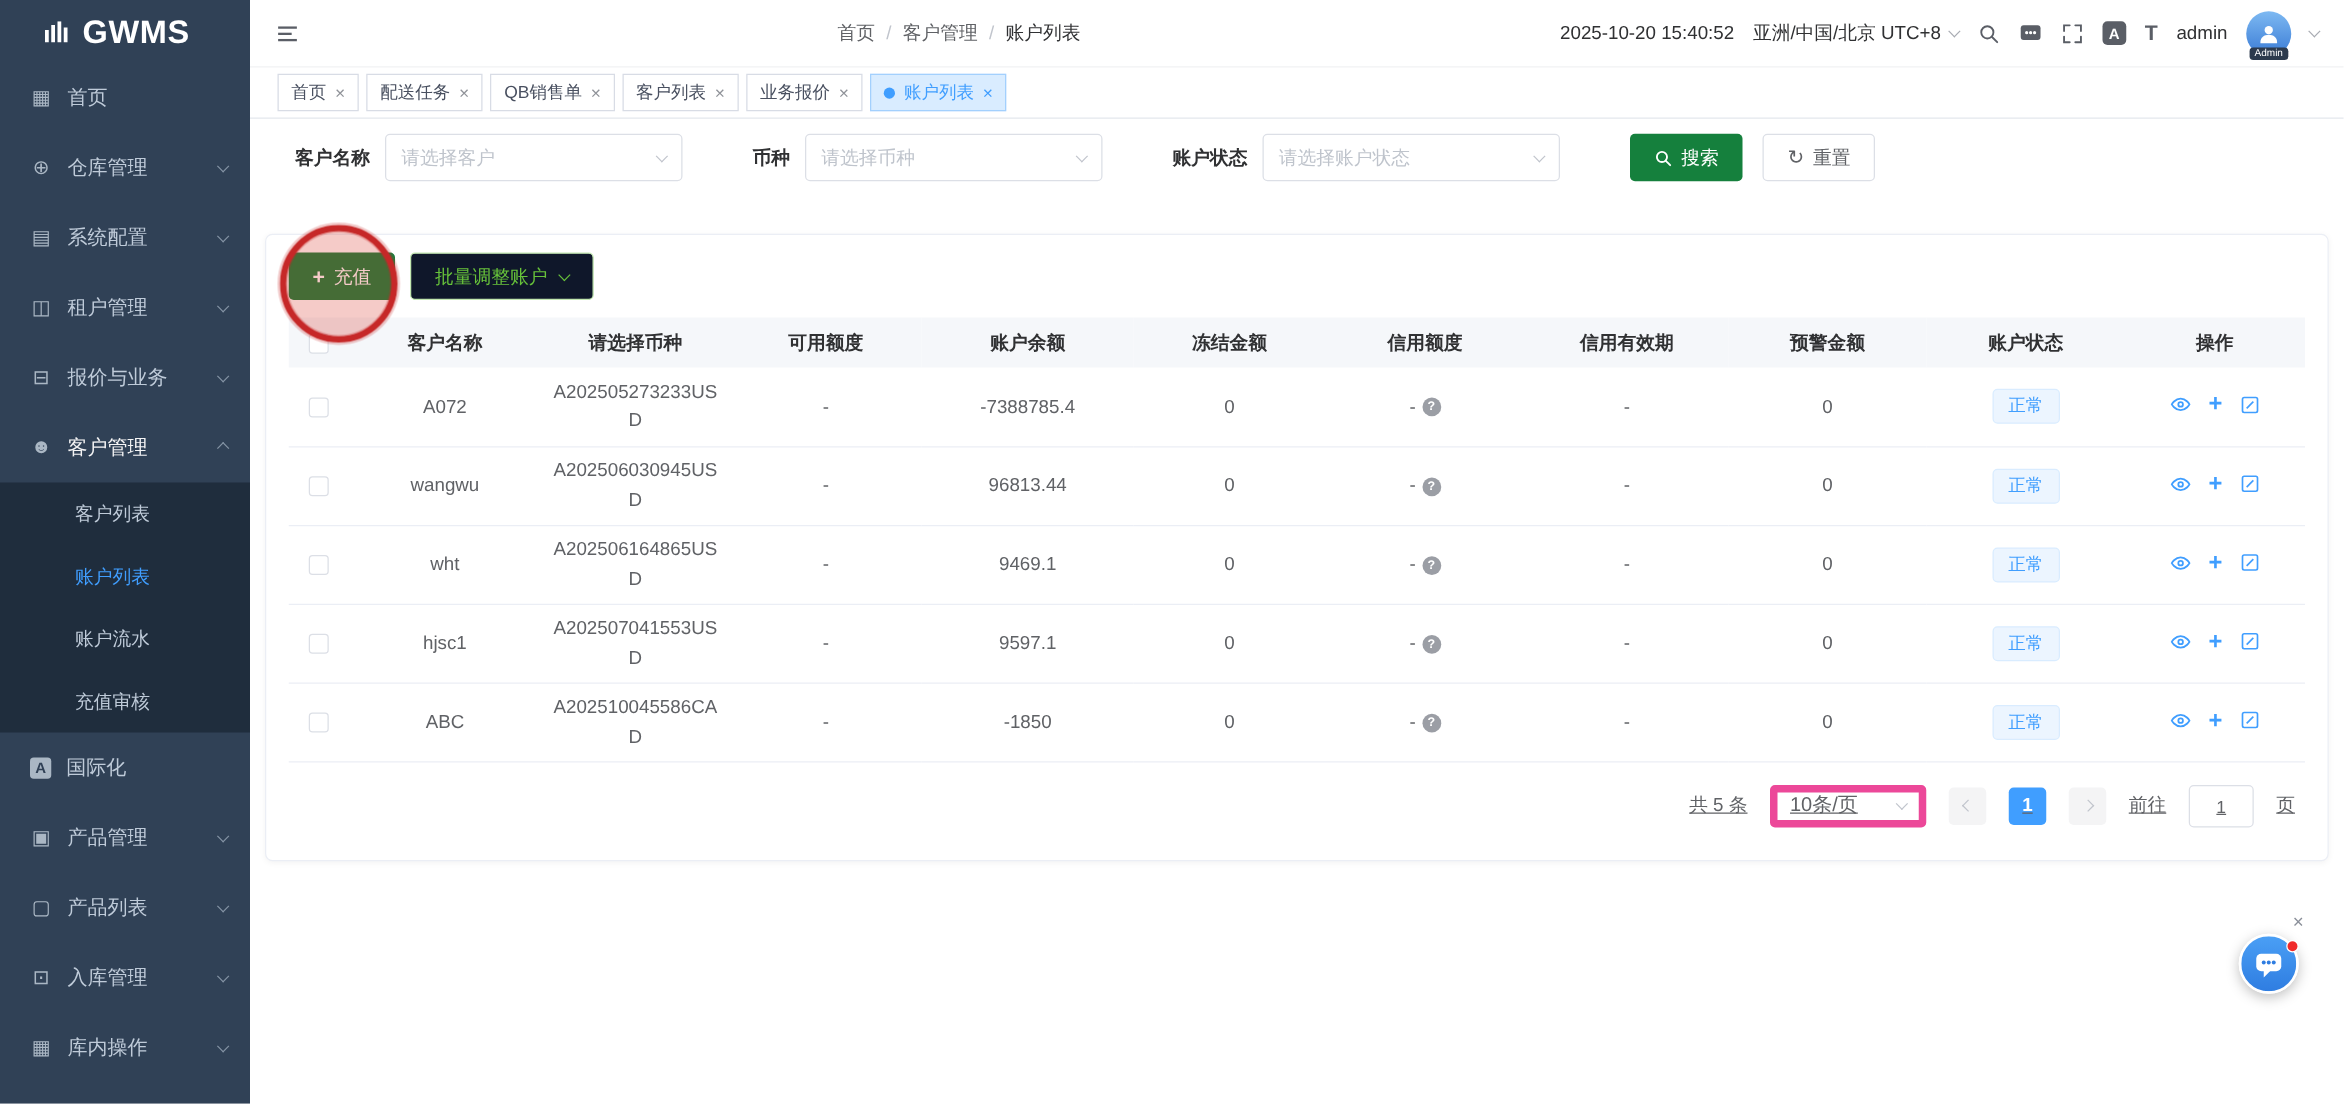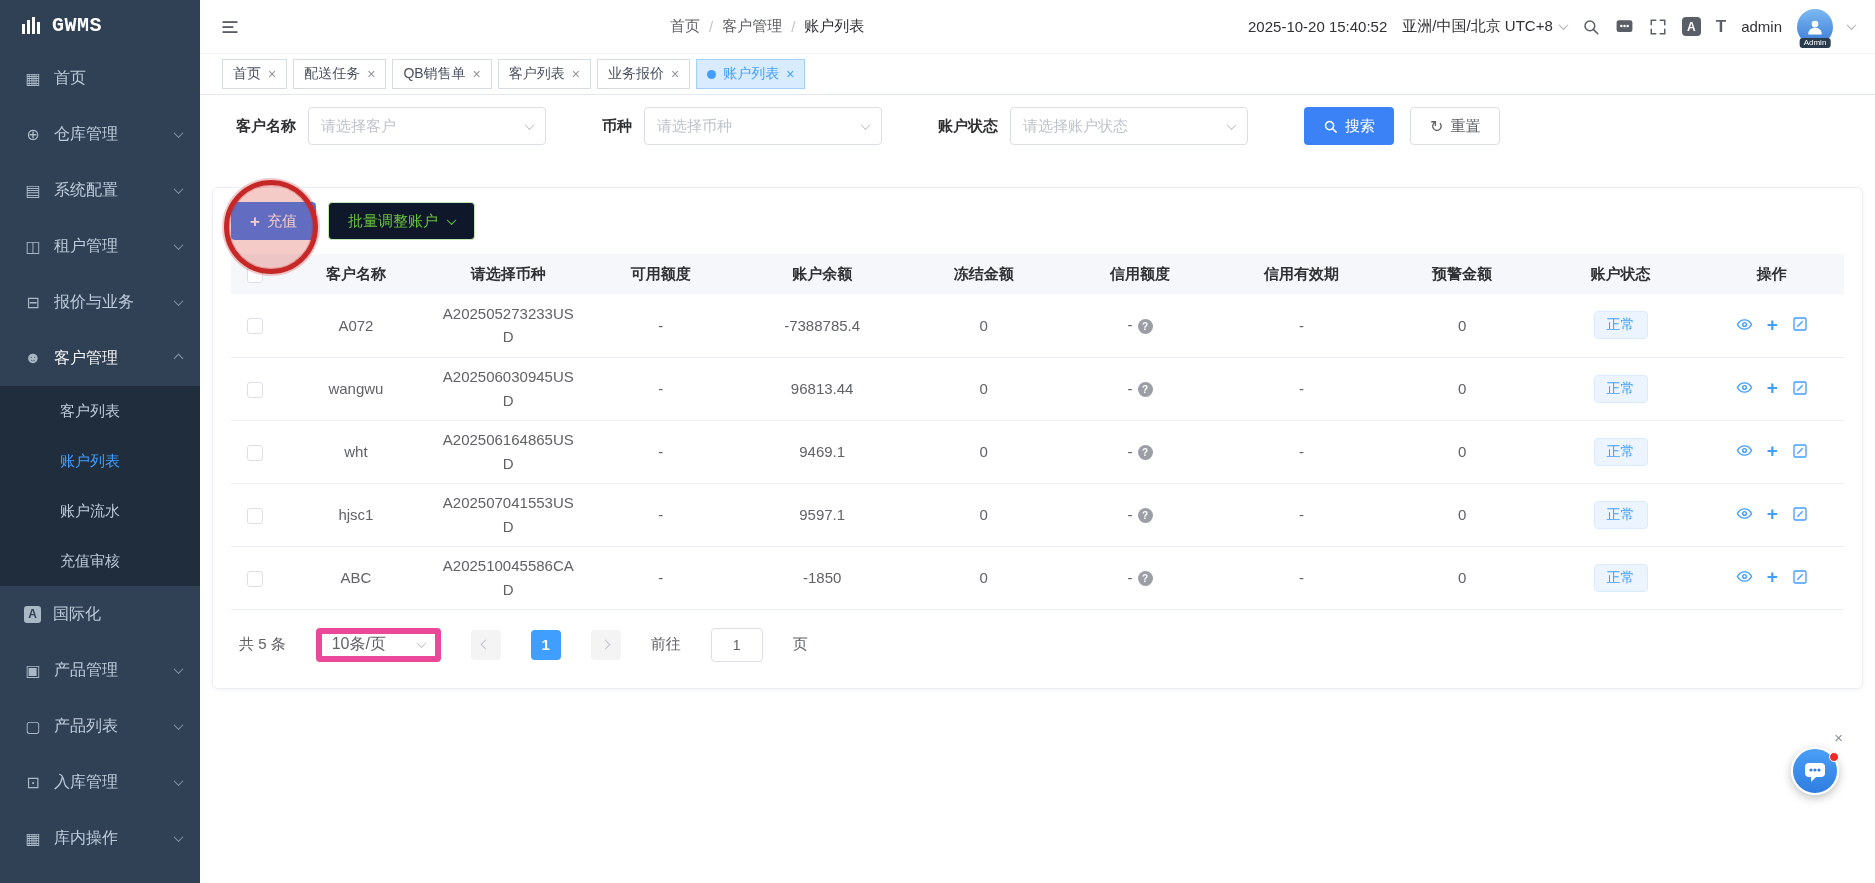--- a/index.html
+++ b/index.html
@@ -2,22 +2,22 @@
 <html><head>
 <meta charset="utf-8">
 <style>
   * { box-sizing: border-box; margin: 0; padding: 0; }
   html,body { width:1875px; height:883px; overflow:hidden; background:#fff;
     font-family:"Liberation Sans","DejaVu Sans",sans-serif; }
   .app { display:flex; width:100%; height:100%; }
 
   
   .sidebar { width:200px; flex-shrink:0; background:#304156; color:#bfcbd9; overflow:hidden; }
-  .logo { height:50px; display:flex; align-items:center; gap:10px; padding-left:22px;
-    color:#fff; font-size:20px; font-weight:bold; letter-spacing:.5px;font-family:Liberation Mono, monospace; }
+  .logo { height:50px; display:flex; align-items:center; gap:10px; padding-left:36px;
+    color:#fff; font-size:26px; font-weight:bold; letter-spacing:.5px; }
   .s-item { height:56px; display:flex; align-items:center; gap:12px; padding:0 18px 0 24px;
     font-size:16px; cursor:pointer; white-space:nowrap; }
   .s-ico { width:18px; font-size:16px; text-align:center; flex-shrink:0; color:#aab7c4; }
   .i18n-badge { display:inline-flex; align-items:center; justify-content:center;
     width:17px; height:17px; background:#aab7c4; color:#304156; border-radius:3px;
     font-size:12px; font-weight:bold; }
   .s-arrow { margin-left:auto; color:#8594a5; }
   .parent-open { color:#f4f4f5; }
   .submenu { background:#1f2d3d; }
   .sub-item { height:50px; display:flex; align-items:center; padding-left:60px;
@@ -70,21 +70,21 @@
   .filterbar { display:flex; align-items:center; padding:12px 26px 24px 36px; }
   .fgroup { display:flex; align-items:center; gap:12px; margin-right:56px; }
   .flabel { font-size:15px; font-weight:bold; color:#303133; white-space:nowrap; }
   .fselect { width:238px; height:38px; border:1px solid #dcdfe6; border-radius:4px;
     display:flex; align-items:center; padding:0 12px; cursor:pointer; background:#fff;gap:28px; }
   .fselect .placeholder { color:#bfc4cc; font-size:15px; }
   .fselect .chev { margin-left:auto; color:#c0c4cc; }
   .btn { height:38px; border-radius:4px; font-size:15px; display:inline-flex;
     align-items:center; gap:7px; padding:0 19px; cursor:pointer; border:none;
     font-family:inherit; }
-  .btn-primary { background:#3b82f6; color:#fff; }
+  .btn-primary { background:#15803d; color:#fff; }
   .btn-plain { background:#fff; color:#606266; border:1px solid #dcdfe6; }
   .btn-search { margin-right:16px; }
   .r-ico { font-size:16px; }
 
   
   .card { margin:18px 12px 0; background:#fff; border:1px solid #ebeef5; border-radius:6px;
     box-shadow:0 1px 5px rgba(0,0,0,.05); padding:14px 18px 6px; }
   .toolbar { display:flex; align-items:center; gap:12px; margin-bottom:14px; }
   .plus-ico { font-size:17px; font-weight:bold; line-height:1; }
   .btn-success-plain { background:#0f172a; color:#67c23a; border:1px solid #c2e7b0; }
@@ -101,22 +101,22 @@
   .q { display:inline-flex; align-items:center; justify-content:center; width:15px; height:15px;
     border-radius:50%; background:#9b9ea5; color:#fff; font-size:10px; font-weight:bold;
     margin-left:5px; vertical-align:middle; cursor:pointer; }
   .badge { display:inline-block; padding:4px 12px; background:#ecf5ff; border:1px solid #d9ecff;
     color:#409eff; border-radius:4px; font-size:14px; }
   .acts { display:inline-flex; align-items:center; gap:14px; }
   .acts .a-ico { display:inline-flex; cursor:pointer; color:#409eff; }
   .a-plus { font-size:19px; font-weight:bold; line-height:1; }
 
   
-  .pagination { display:flex; align-items:center; gap:30px;
-    padding:18px 8px 20px; font-size:15px; color:#606266; }
+  .pagination { display:flex; align-items:center; justify-content:flex-end; gap:18px;
+    padding:18px 8px 20px; font-size:15px; color:#606266;text-decoration:underline; }
   .psize { width:125px; height:34px; border:6px solid #ec4899; border-radius:4px;
     display:flex; align-items:center; padding:0 10px; font-size:16px; cursor:pointer; }
   .psize .chev { margin-left:auto; color:#c0c4cc; }
   .pg-btn { width:30px; height:30px; border:none; border-radius:4px; background:#f4f4f5;
     color:#c0c4cc; display:inline-flex; align-items:center; justify-content:center;
     cursor:pointer; font-size:15px; font-family:inherit; }
   .pg-btn.cur { background:#409eff; color:#fff; font-weight:bold; }
   .goto-input { width:52px; height:34px; border:1px solid #dcdfe6; border-radius:4px;
     text-align:center; font-size:14px; color:#606266; font-family:inherit; }
 

